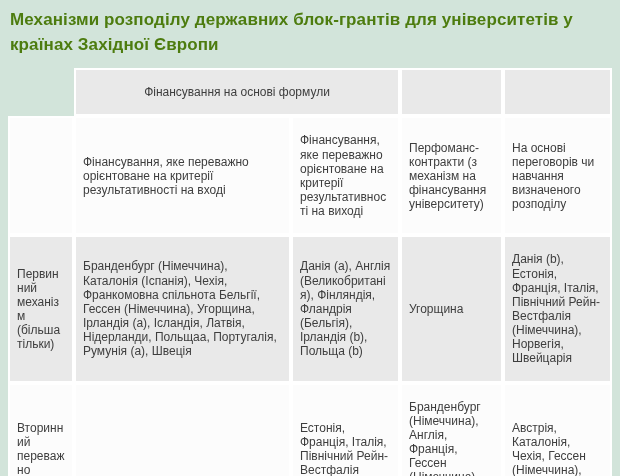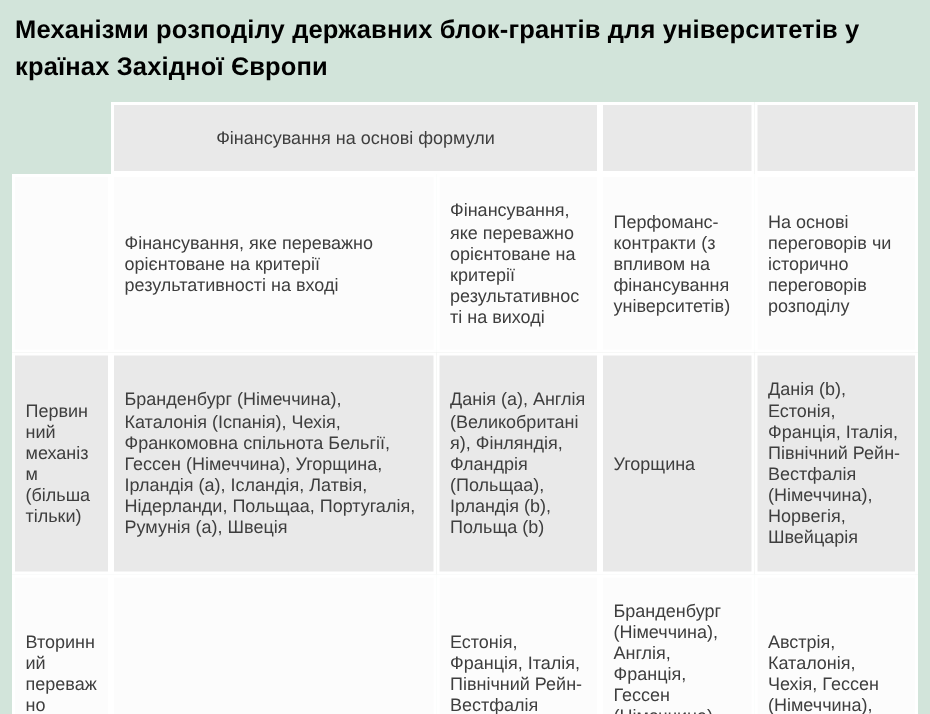--- a/index.html
+++ b/index.html
@@ -8,21 +8,21 @@
     height: 476px;
     background: #d2e4da;
     font-family: "Liberation Sans", sans-serif;
     box-sizing: border-box;
     padding: 6px 8px;
     overflow: hidden;
   }
   .title {
     font-size: 17px;
     font-weight: bold;
-    color: #000000;
+    color: #4d7c0f;
     margin: 2px 0 11px 2px;
     line-height: 1.45;
     width: 586px;
     letter-spacing: 0.1px;
   }
   table.grid {
     border-collapse: separate;
     border-spacing: 0;
     table-layout: fixed;
     width: 604px;
@@ -79,27 +79,27 @@
       <tr class="r1">
         <td class="corner"></td>
         <td class="gray center" colspan="2">Фінансування на основі формули</td>
         <td class="gray"></td>
         <td class="gray"></td>
       </tr>
       <tr class="r2">
         <td class="white"></td>
         <td class="white">Фінансування, яке переважно орієнтоване на критерії результативності на вході</td>
         <td class="white">Фінансування, яке переважно орієнтоване на критерії результативності на виході</td>
-        <td class="white">Перфоманс-контракти (з впливом на фінансування університетів)</td>
-        <td class="white">На основі переговорів чи історично переговорів розподілу</td>
+        <td class="white">Перфоманс-контракти (з механізм на фінансування університету)</td>
+        <td class="white">На основі переговорів чи навчання визначеного розподілу</td>
       </tr>
       <tr class="r3">
         <td class="gray">Первинний механізм (більша тільки)</td>
         <td class="gray">Бранденбург (Німеччина), Каталонія (Іспанія), Чехія, Франкомовна спільнота Бельгії, Гессен (Німеччина), Угорщина, Ірландія (а), Ісландія, Латвія, Нідерланди, Польщаа, Португалія, Румунія (а), Швеція</td>
-        <td class="gray">Данія (а), Англія (Великобританія), Фінляндія, Фландрія (Польщаа), Ірландія (b), Польща (b)</td>
+        <td class="gray">Данія (а), Англія (Великобританія), Фінляндія, Фландрія (Бельгія), Ірландія (b), Польща (b)</td>
         <td class="gray">Угорщина</td>
         <td class="gray">Данія (b), Естонія, Франція, Італія, Північний Рейн-Вестфалія (Німеччина), Норвегія, Швейцарія</td>
       </tr>
       <tr class="r4">
         <td class="white">Вторинний переважно (менша частина)</td>
         <td class="white"></td>
         <td class="white">Естонія, Франція, Італія, Північний Рейн-Вестфалія (Німеччина), Норвегія, Гессен (b)</td>
         <td class="white">Бранденбург (Німеччина), Англія, Франція, Гессен (Німеччина), Ірландія, Латвія, Нідерланди, Франкомовна</td>
         <td class="white">Австрія, Каталонія, Чехія, Гессен (Німеччина), Угорщина, Польща, Швеція</td>
       </tr>

